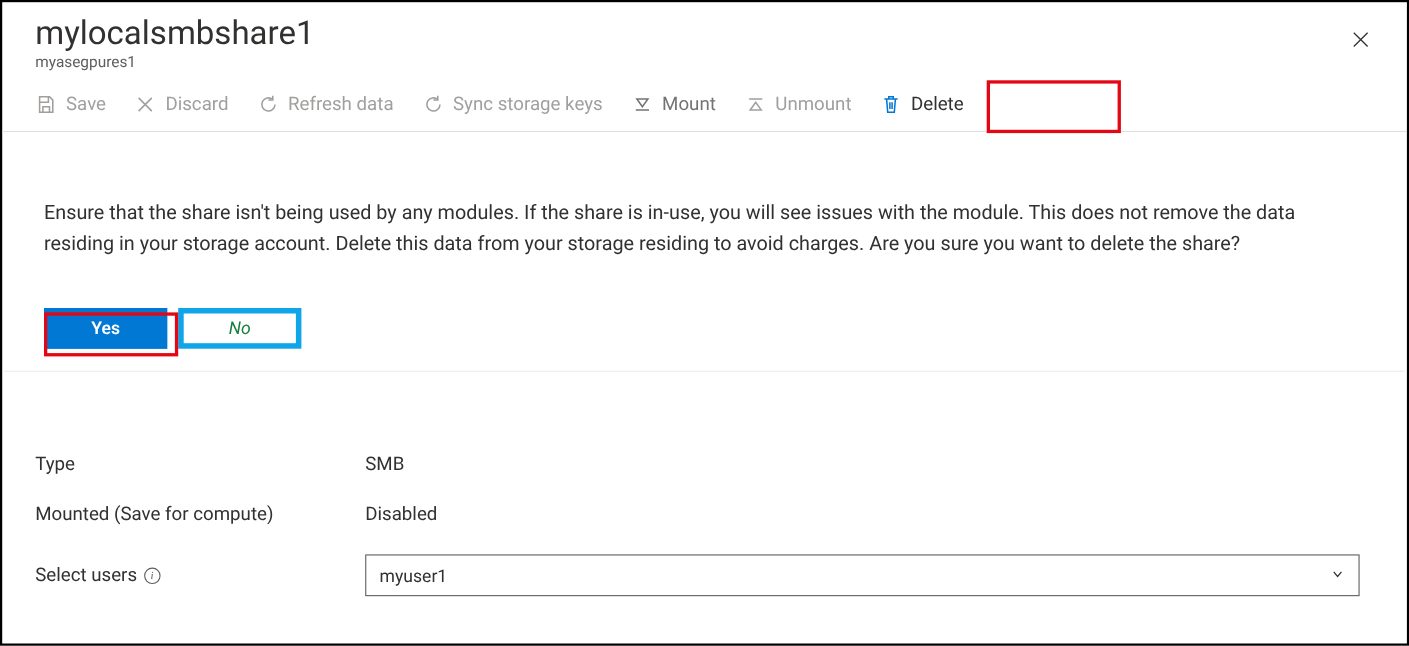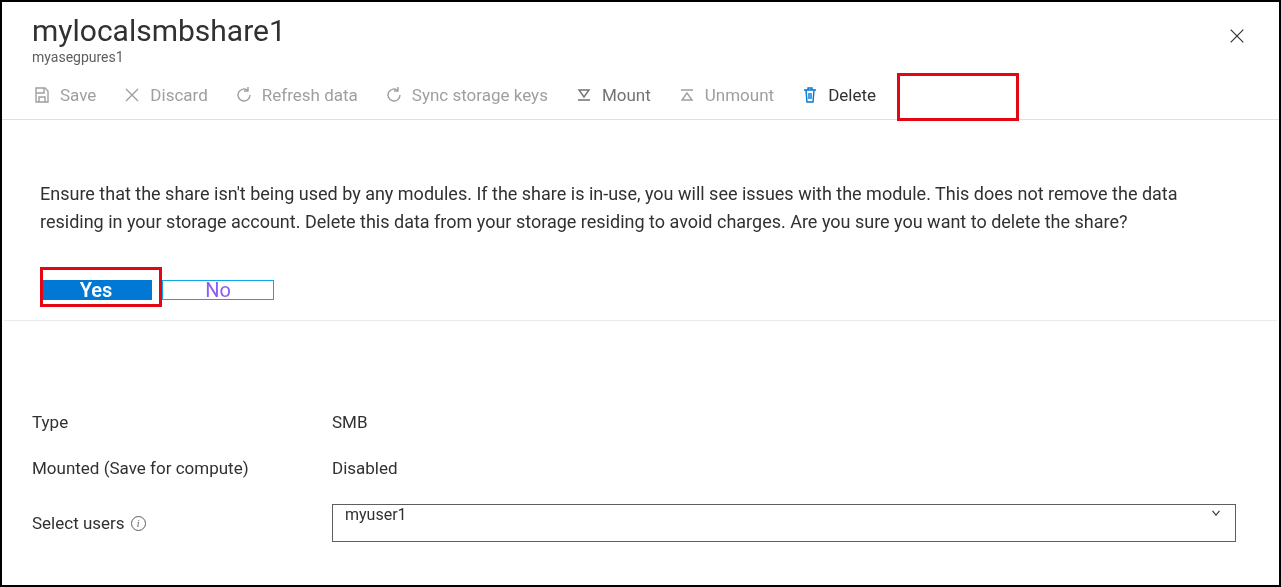--- a/index.html
+++ b/index.html
@@ -91,20 +91,21 @@
   .field-row { display: flex; align-items: center; margin-bottom: 26px; }
   .field-label { width: 300px; font-size: 17px; color: #323130; display: flex; align-items: center; gap: 6px; }
   .field-value { font-size: 17px; color: #323130; }
   .info-ico { width: 15px; height: 15px; border: 1px solid #605e5c; border-radius: 50%; display: inline-flex; align-items: center; justify-content: center; font-size: 10px; color: #605e5c; font-style: italic; font-family: serif; }
 
   .select-box {
     flex: 1;
     border: 1px solid #605e5c;
     height: 38px;
     display: flex;
+    align-items: center;
     justify-content: space-between;
     padding: 0 12px;
     font-size: 16px;
     cursor: pointer;
     max-width: 920px;
   }
   .select-chevron svg { width: 14px; height: 14px; stroke: #323130; stroke-width: 1.6; fill: none; }
 
   
   .modal {
@@ -125,38 +126,39 @@
   .modal-text {
     font-size: 18px;
     line-height: 1.55;
     color: #323130;
     margin-bottom: 44px;
     max-width: 1180px;
   }
   .modal-actions { display: flex; gap: 10px; align-items: center; }
   .btn {
     min-width: 112px;
-    height: 20px;
-    font-size: 20px;
+    height: 37px;
+    font-size: 16px;
     display: inline-flex;
     align-items: center;
     justify-content: center;
     cursor: pointer;
     box-sizing: border-box;
   }
   .btn-primary {
     background: #0078d4;
     color: #fff;
     border: 1px solid #0078d4;
     font-weight: 600;
   }
   .btn-secondary {
     background: #fff;
-    color: #8b5cf6;
-    border: 1px solid #0ea5e9;
+    color: #15803d;
+    border: 5px solid #0ea5e9;
+    font-style: italic;
   }
   .yes-highlight {
     position: absolute;
     border: 3px solid #e30613;
     left: 36px;
     bottom: 13px;
     width: 122px;
     height: 40px;
     pointer-events: none;
   }

